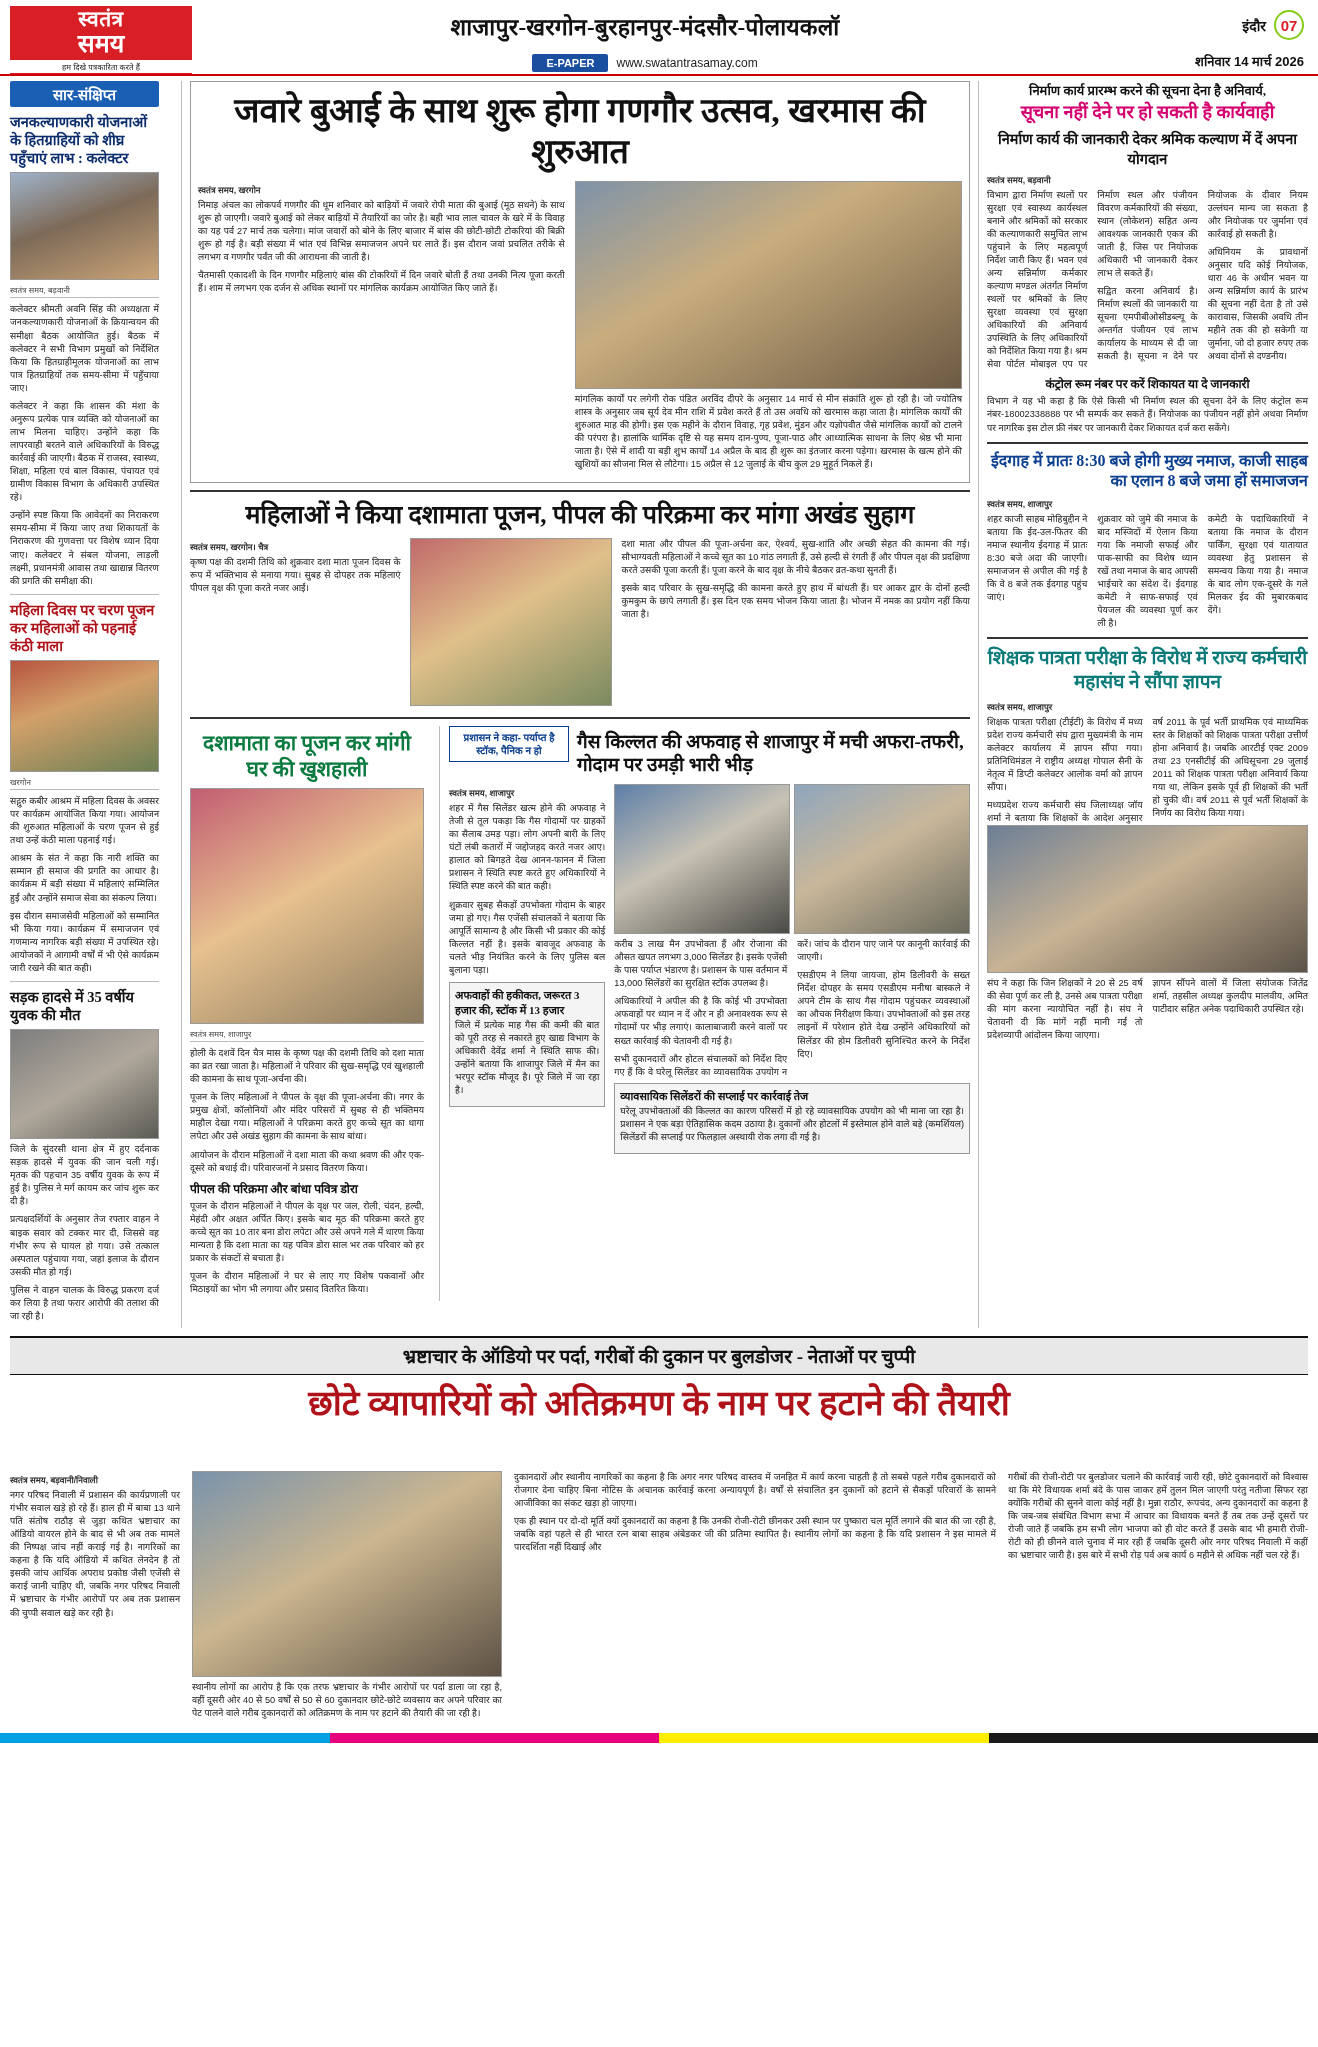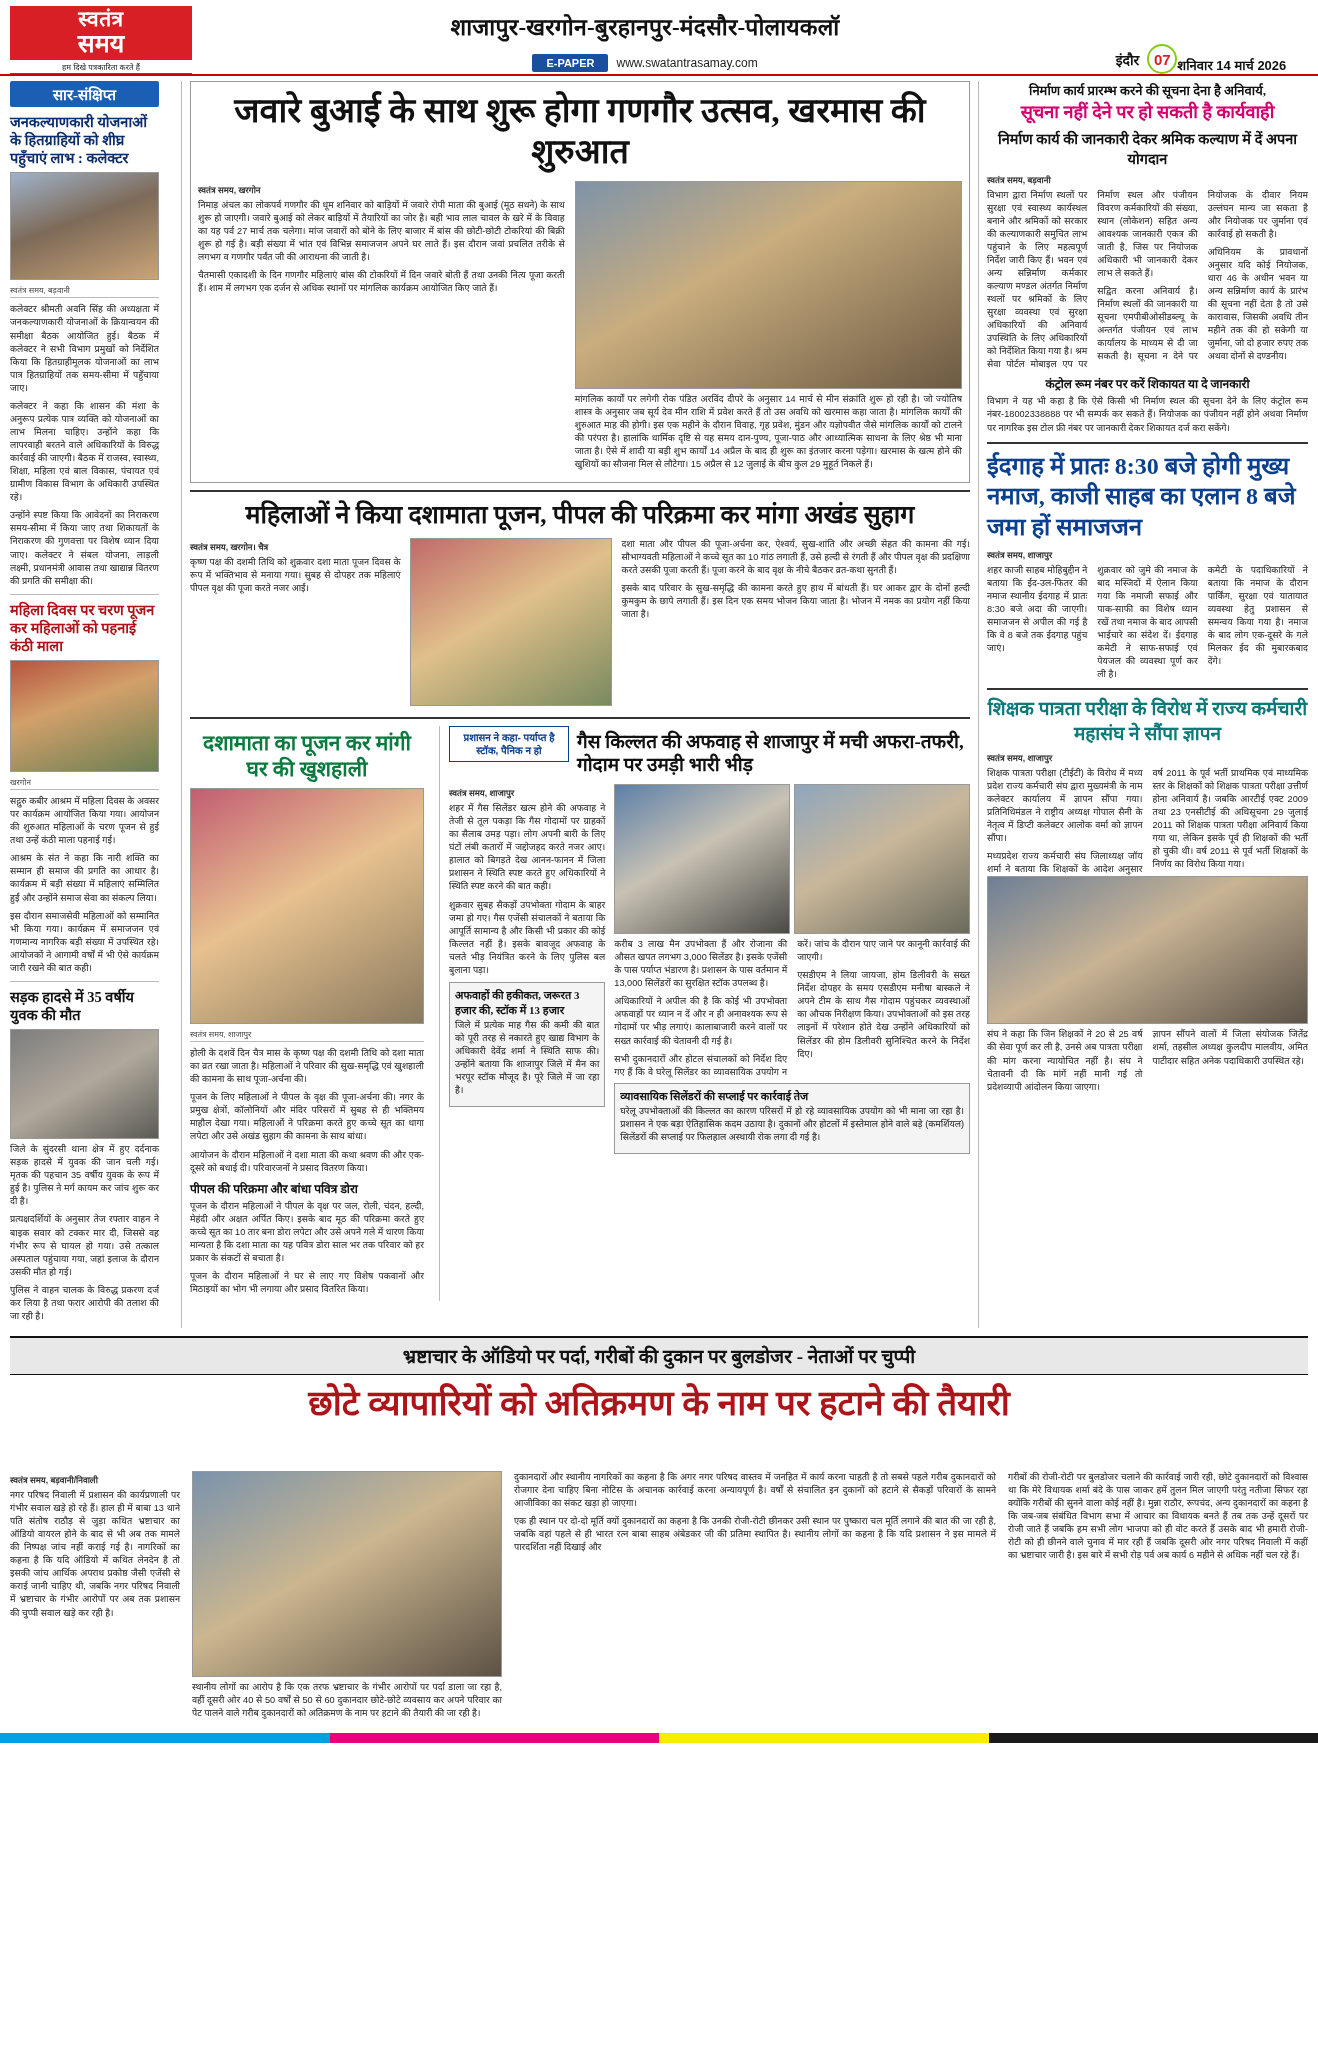--- a/index.html
+++ b/index.html
@@ -87,21 +87,21 @@
     color: #fff;
     font-size: 11px;
     font-weight: bold;
     padding: 3px 14px;
     border-radius: 2px;
   }
   .epaper-url { font-size: 12px; color: #222; }
   .masthead-right {
     width: 210px;
     display: flex;
-    flex-direction: row;
+    flex-direction: column;
     align-items: flex-end;
     justify-content: center;
     padding-right: 4px;
   }
   .city-row { display: flex; align-items: center; gap: 8px; }
   .city-name { font-size: 14px; font-weight: bold; color:#111; }
   .page-num {
     width: 30px; height: 30px; border-radius: 50%;
     border: 2px solid #84cc16; color: #d81f26;
     font-size: 15px; font-weight: bold;
@@ -240,24 +240,24 @@
     font-weight: bold;
     font-size: 21px;
     line-height: 1.25;
     color: #0a7b3e;
     text-align: center;
     margin: 4px 0 6px 0;
   }
   .sec-head-blue {
     font-family: "Liberation Serif", serif;
     font-weight: bold;
-    font-size: 24px;
+    font-size: 16px;
     line-height: 1.28;
     color: #0b3f8f;
-    text-align: left;
+    text-align: right;
     margin: 3px 0 6px 0;
   }
   .sec-head-teal {
     font-family: "Liberation Serif", serif;
     font-weight: bold;
     font-size: 19px;
     line-height: 1.28;
     color: #0d7a7a;
     text-align: center;
     margin: 3px 0 6px 0;

